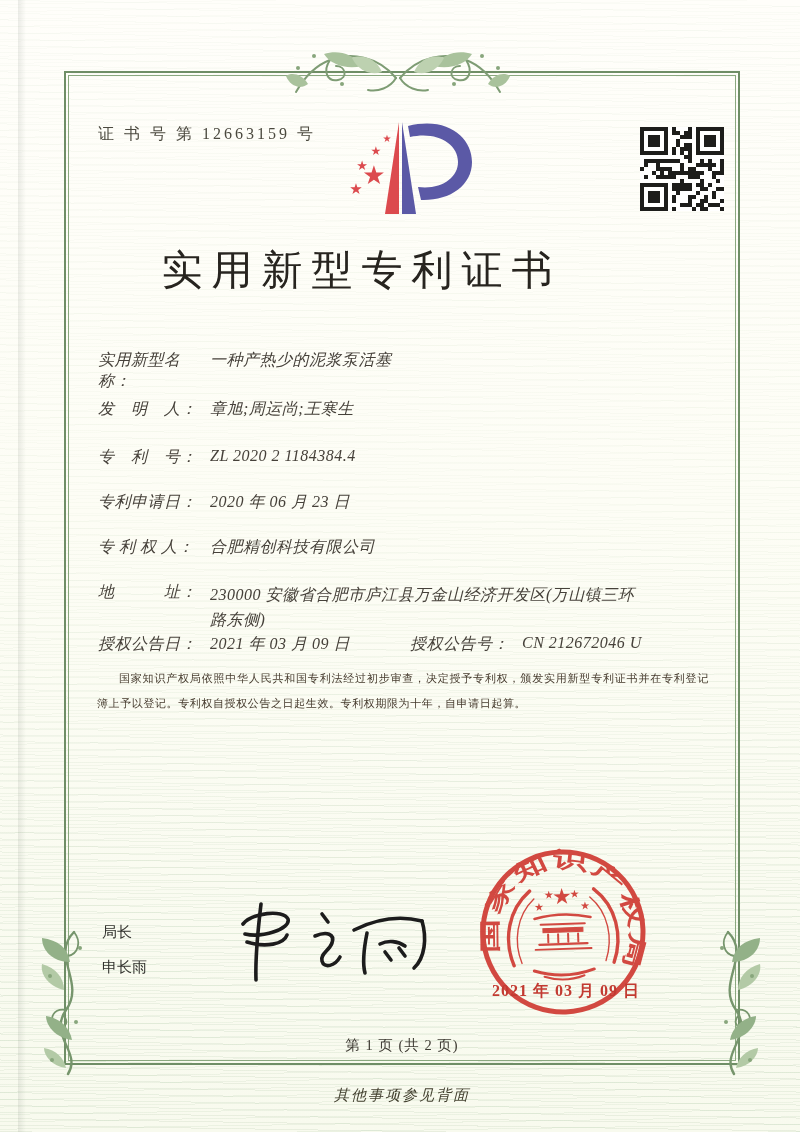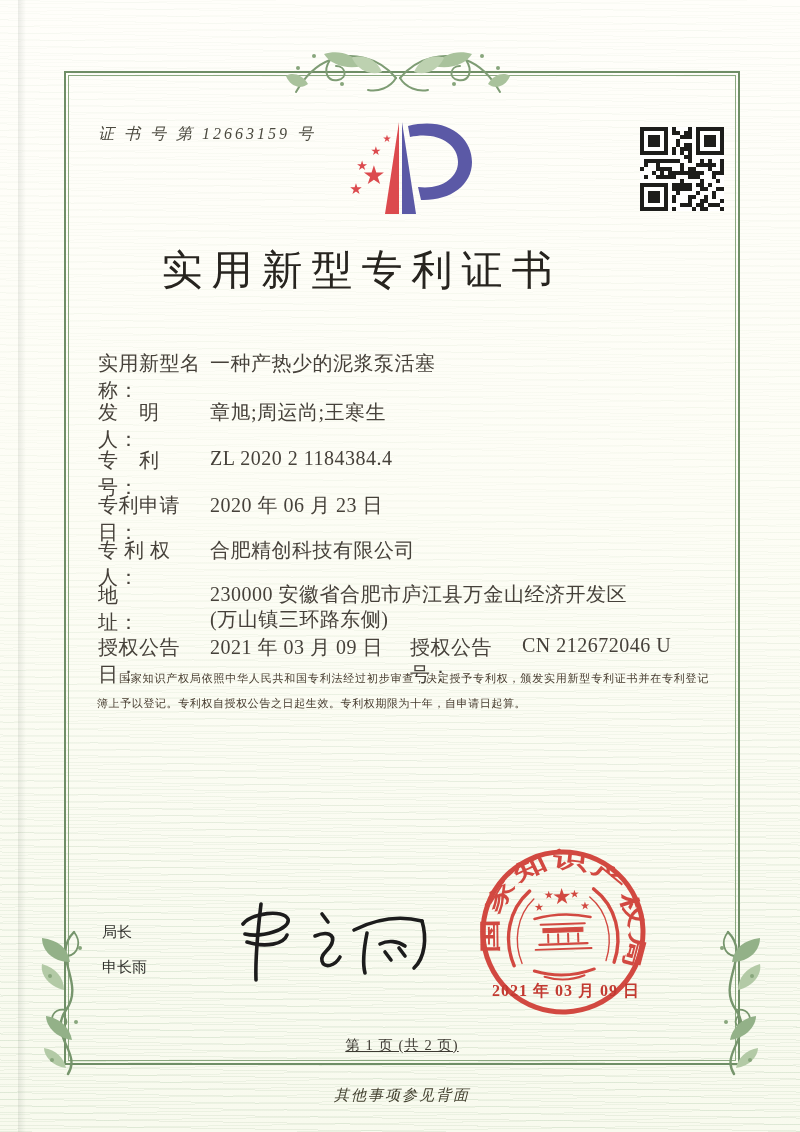--- a/index.html
+++ b/index.html
@@ -17,38 +17,38 @@
     -webkit-mask-image:linear-gradient(180deg, rgba(0,0,0,.28) 0%, rgba(0,0,0,.30) 45%, rgba(0,0,0,.75) 75%, rgba(0,0,0,.9) 100%);
             mask-image:linear-gradient(180deg, rgba(0,0,0,.28) 0%, rgba(0,0,0,.30) 45%, rgba(0,0,0,.75) 75%, rgba(0,0,0,.9) 100%);
   }
   .scan-edge { position:absolute; left:18px; top:0; width:8px; height:100%; z-index:0;
     background:linear-gradient(90deg, rgba(60,70,60,0.10), rgba(0,0,0,0)); }
   .frame { position:absolute; left:64px; top:71px; width:676px; height:994px;
     border:2px solid #6f8e66; z-index:1; }
   .frame-inner { position:absolute; inset:2px; border:1px solid #8aa87f; }
   .orn { position:absolute; z-index:2; }
   .abs { position:absolute; z-index:3; }
-  .cert-no { left:98px; top:124px; font-size:16px; letter-spacing:3px; color:#4b493f;font-style:italic; }
+  .cert-no { left:98px; top:124px; font-size:16px; letter-spacing:3px; color:#4b493f; }
   .title { left:64px; top:243px; width:586px; text-align:center;
     font-size:41px; letter-spacing:9px; text-indent:9px; color:#27241f; font-weight:500; }
   .field-row { position:absolute; left:98px; display:flex; z-index:3;
-    font-size:20px; color:#46413a; }
+    font-size:16px; color:#46413a;font-style:italic; }
   .flabel { width:112px; flex:none; letter-spacing:0.5px; }
   .fvalue { letter-spacing:0.5px; }
   .addr-value { width:432px; line-height:25px; }
   .gd { width:200px; }
   .paragraph { position:absolute; left:97px; width:612px; z-index:3;
     font-size:11px; line-height:24.6px; letter-spacing:0.6px; color:#453a2d;
     text-indent:2em; text-align:justify; }
   .signer { left:102px; top:915px; font-size:15px; color:#30302c; line-height:35px; }
   .seal-wrap { left:477px; top:846px; width:172px; height:172px; z-index:4; transform:rotate(-2deg); }
   .seal-date { left:488px; top:981px; width:156px; text-align:center; z-index:5;
     font-size:16px; color:#c23a31; letter-spacing:1px; font-weight:bold; }
   .page-info { left:64px; top:1036px; width:676px; text-align:center;
-    font-size:14.5px; color:#3d3a32; letter-spacing:1px;text-decoration:underline; }
+    font-size:14.5px; color:#3d3a32; letter-spacing:1px; }
   .back-note { left:64px; top:1086px; width:676px; text-align:center;
     font-size:15px; color:#42402f; letter-spacing:2px;font-style:italic; }
   svg { display:block; }
 </style>
 </head>
 <body>
 
 <div class="page">
   <div class="guilloche"></div>
   <div class="scan-edge"></div>

